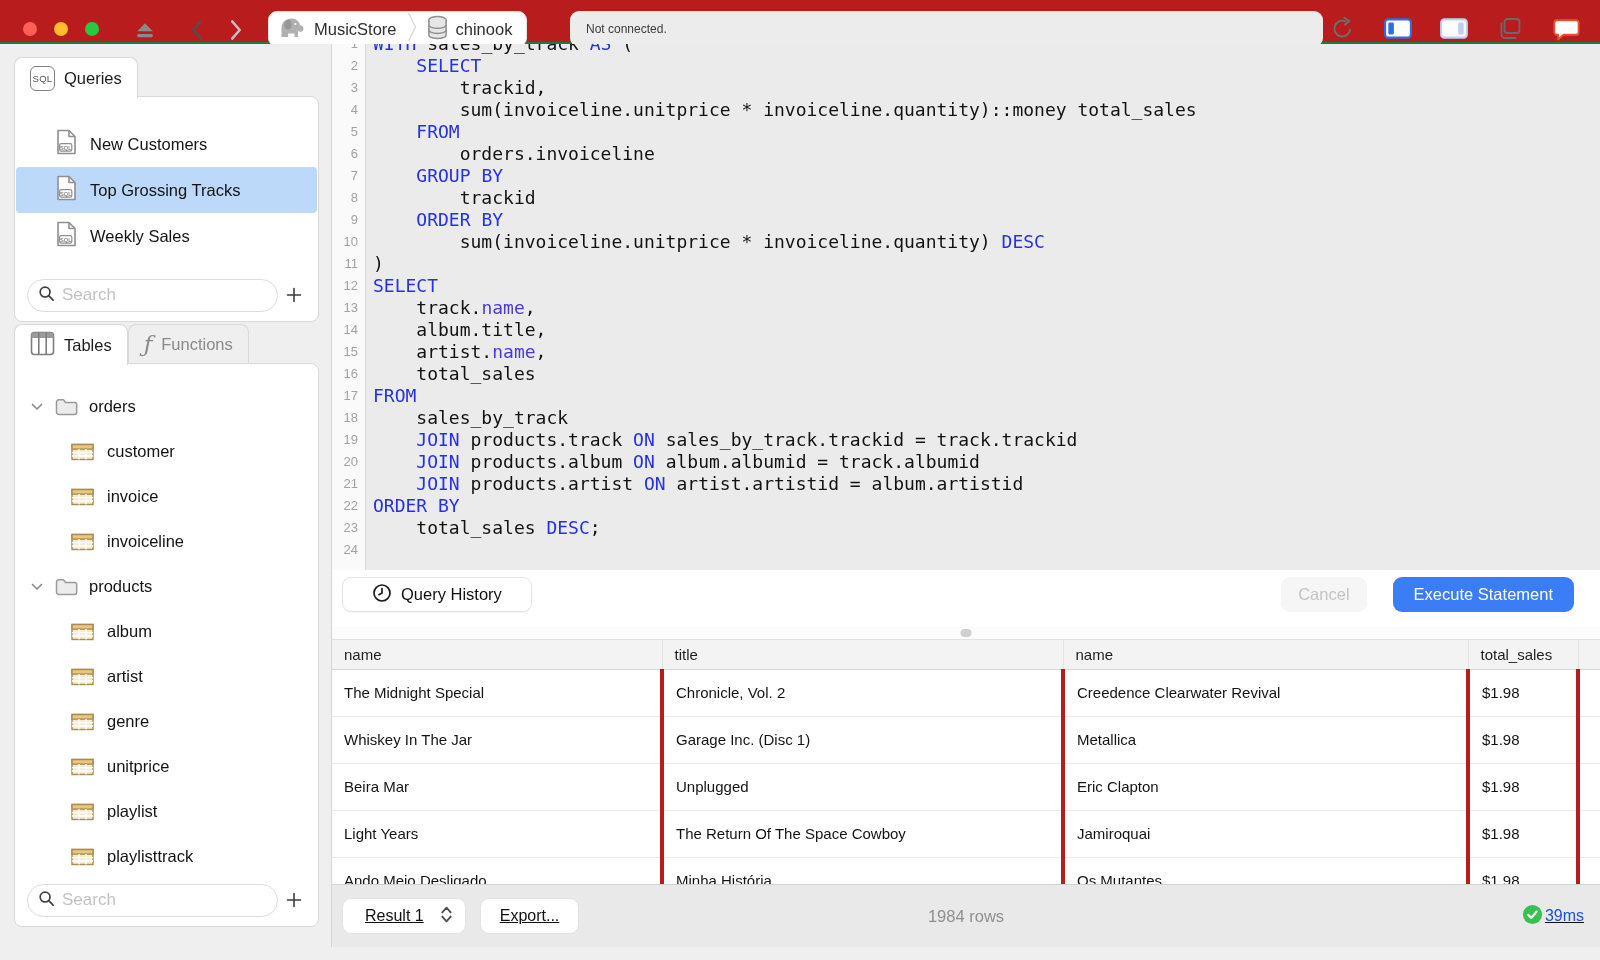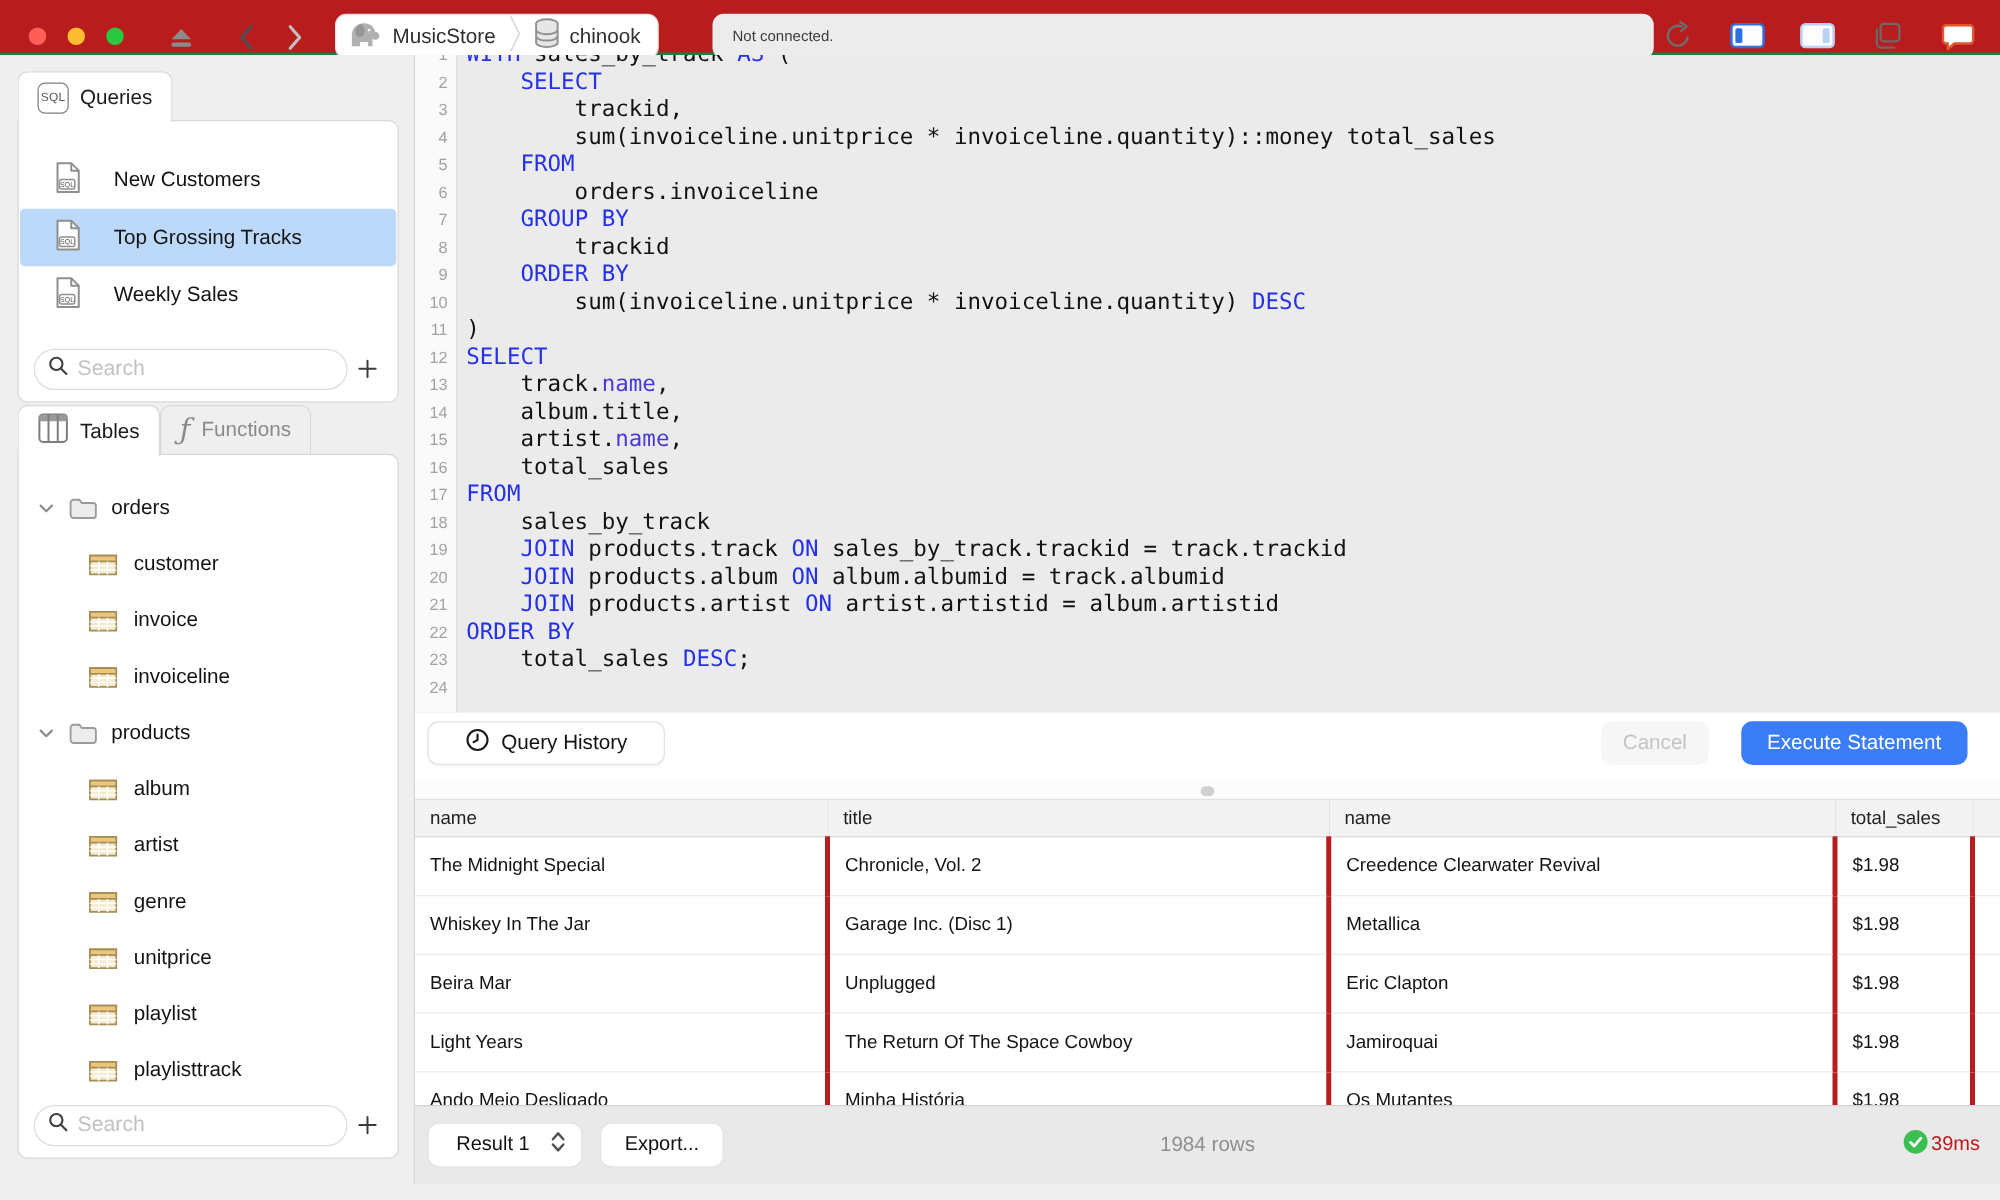--- a/index.html
+++ b/index.html
@@ -35,21 +35,21 @@
   .tab { display:flex; align-items:center; gap:9px; padding:0 15px; font-size:16.5px; color:#1c1c1c;
          border:1px solid #d9d9d9; border-bottom:none; border-radius:8px 8px 0 0; background:#fff; margin-bottom:-1px; cursor:default; }
   .tab.inactive { background:transparent; color:#8a8a8a; z-index:0; margin-bottom:0; }
   .panelbody { position:absolute; top:39px; left:0; right:0; bottom:0; background:#fff; border:1px solid #d9d9d9;
                border-radius:0 8px 8px 8px; overflow:hidden; }
   .sqlbadge { width:25px; height:25px; border:1.5px solid #7f7f7f; border-radius:6px; display:grid; place-items:center;
               font-size:9.5px; color:#555; letter-spacing:.3px; }
   .fnicon { font-family:"DejaVu Serif", serif; font-style:italic; font-size:23px; color:#8a8a8a; line-height:1; }
 
   .qlist { padding-top:24px; }
-  .qitem { height:46px; display:flex; align-items:center; gap:26px; padding-left:28px; font-size:16.5px; color:#141414; margin:0 1px; }
+  .qitem { height:46px; display:flex; align-items:center; gap:13px; padding-left:40px; font-size:16.5px; color:#141414; margin:0 1px; }
   .qitem.sel { background:#bcd9f9; border-radius:4px; }
 
   .searchrow { position:absolute; left:12px; right:8px; bottom:9px; display:flex; align-items:center; height:34px; }
   .searchfield { flex:1; height:33px; border:1px solid #dcdcdc; border-radius:17px; background:#fff; display:flex; align-items:center; padding:0 10px; gap:7px; }
   .searchfield input { border:none; outline:none; background:transparent; font-family:"Liberation Sans",sans-serif; font-size:17px; color:#333; width:100%; }
   .searchfield input::placeholder { color:#c2c2c2; }
   .addbtn { width:32px; display:flex; align-items:center; justify-content:center; }
 
   .tree { padding-top:20px; height:calc(100% - 56px); overflow:hidden; }
   .trow { height:45px; display:flex; align-items:center; font-size:16.5px; color:#141414; }
@@ -83,26 +83,26 @@
   .gridwrap { flex:1; background:#fff; overflow:hidden; border-top:1px solid #e2e2e2; }
   table.results { width:100%; border-collapse:collapse; table-layout:fixed; }
   table.results th { height:29px; background:#f3f3f3; font-weight:400; font-size:15px; color:#1f1f1f; text-align:left;
                      padding:0 0 0 12px; border-bottom:1px solid #d8d8d8; border-right:1px solid #e4e4e4; white-space:nowrap; overflow:hidden; }
   table.results th:last-child { border-right:none; }
   table.results td { height:47px; font-size:15px; color:#141414; padding:0 0 0 12px; border-bottom:1px solid #ececec;
                      border-right:4px solid #b91c1c; white-space:nowrap; overflow:hidden; vertical-align:middle; }
   table.results td:last-child { border-right:none; }
 
   
-  .footer { height:63px; flex:none; background:#e9e9e9; border-top:1px solid #d2d2d2; position:relative; display:flex; align-items:center; padding:0 16px 0 10px; }
+  .footer { height:63px; flex:none; background:#e9e9e9; border-top:1px solid #d2d2d2; position:relative; display:flex; align-items:center; padding:0 16px 0 10px;text-decoration:underline; }
   .fbtn { height:36px; background:#fff; border:1px solid #e3e3e3; border-radius:9px; display:flex; align-items:center; font-size:16px; color:#111; }
   .fbtn.resultsel { padding:0 12px 0 22px; gap:16px; }
   .fbtn.export { padding:0 19px; margin-left:14px; }
   .rowcount { position:absolute; left:50%; transform:translateX(-50%); font-size:16.5px; color:#8f8f8f; }
-  .fright { margin-left:auto; display:flex; align-items:center; gap:2px; font-size:16px; color:#b91c1c; }
+  .fright { margin-left:auto; display:flex; align-items:center; gap:2px; font-size:16px; color:#1d4ed8; }
 </style>
 </head>
 <body>
 
 <div class="titlebar">
   <span class="tl red"></span>
   <span class="tl yel"></span>
   <span class="tl grn"></span>
 
   <span class="tbicon" style="left:132px;">

